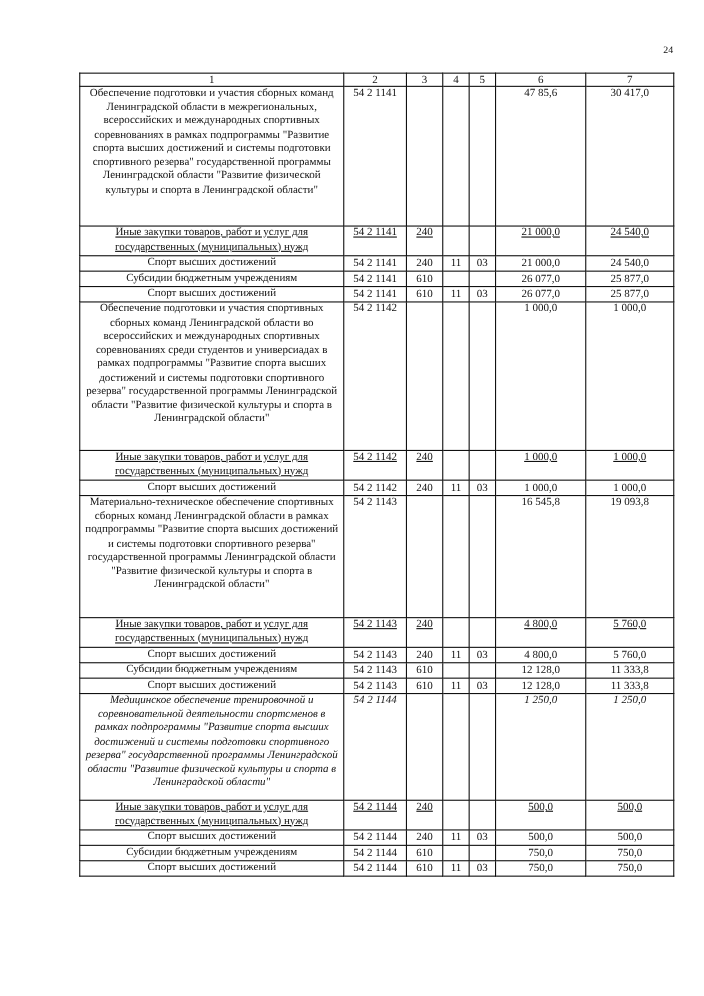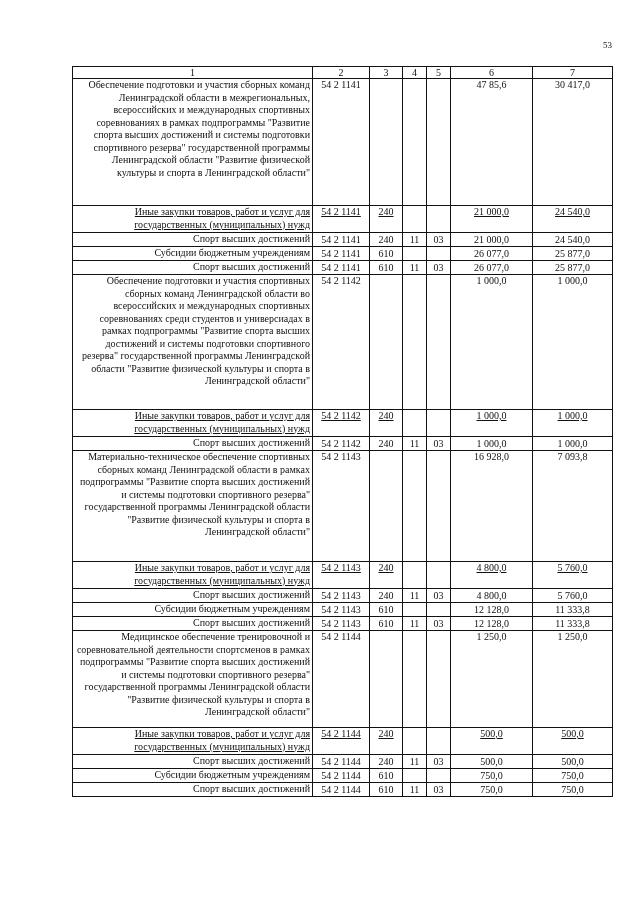--- a/index.html
+++ b/index.html
@@ -3,35 +3,35 @@
 <meta charset="utf-8">
 <style>
   html, body { margin: 0; padding: 0; background: #ffffff; }
   body { width: 640px; height: 905px; position: relative; overflow: hidden;
          font-family: "Liberation Serif", "DejaVu Serif", serif; color: #111; }
   .page-number { position: absolute; left: 603px; top: 40px; font-size: 9px; }
   table.budget { position: absolute; left: 72px; top: 66px; border-collapse: collapse;
                  table-layout: fixed; width: 540px; font-size: 10px; line-height: 12.5px; }
   table.budget td { border: 1px solid #111; padding: 0 2px; vertical-align: top; overflow: hidden; }
   table.budget tr.hdr td { text-align: center; height: 11px; line-height: 11px; }
-  td.c-name { text-align: right; }
+  td.c-name { text-align: center; }
   td.c-code, td.c-vr, td.c-sec, td.c-sub, td.c-v6, td.c-v7 { text-align: center; }
   tr.r-long td { height: 126px; }
   tr.r-long2 td { height: 134px; }
   tr.r-long3 td { height: 110px; }
-  tr.r-long4 td { height: 96px; }
+  tr.r-long4 td { height: 96px; font-style: italic; }
   tr.r-two td { height: 26px; text-decoration: underline; }
   tr.r-one td { height: 13px; }
   tr.r-one td.c-code, tr.r-one td.c-vr, tr.r-one td.c-sec, tr.r-one td.c-sub,
   tr.r-one td.c-v6, tr.r-one td.c-v7 { vertical-align: bottom; }
 </style>
 </head>
 <body>
 
-<div class="page-number">53</div>
+<div class="page-number">24</div>
 
 <table class="budget">
   <colgroup>
     <col style="width:240px">
       <col style="width:57px">
       <col style="width:33px">
     <col style="width:24px">
       <col style="width:24px">
       <col style="width:82px">
       <col style="width:80px">
@@ -117,22 +117,22 @@
         <td class="c-sub">03</td>
         <td class="c-v6">1 000,0</td>
         <td class="c-v7">1 000,0</td>
       </tr>
       <tr class="r-long3">
         <td class="c-name">Материально-техническое обеспечение спортивных сборных команд Ленинградской области в рамках подпрограммы "Развитие спорта высших достижений и системы подготовки спортивного резерва" государственной программы Ленинградской области "Развитие физической культуры и спорта в Ленинградской области"</td>
         <td class="c-code">54 2 1143</td>
         <td class="c-vr"></td>
         <td class="c-sec"></td>
         <td class="c-sub"></td>
-        <td class="c-v6">16 928,0</td>
-        <td class="c-v7">7 093,8</td>
+        <td class="c-v6">16 545,8</td>
+        <td class="c-v7">19 093,8</td>
       </tr>
       <tr class="r-two">
         <td class="c-name">Иные закупки товаров, работ и услуг для государственных (муниципальных) нужд</td>
         <td class="c-code">54 2 1143</td>
         <td class="c-vr">240</td>
         <td class="c-sec"></td>
         <td class="c-sub"></td>
         <td class="c-v6">4 800,0</td>
         <td class="c-v7">5 760,0</td>
       </tr>

